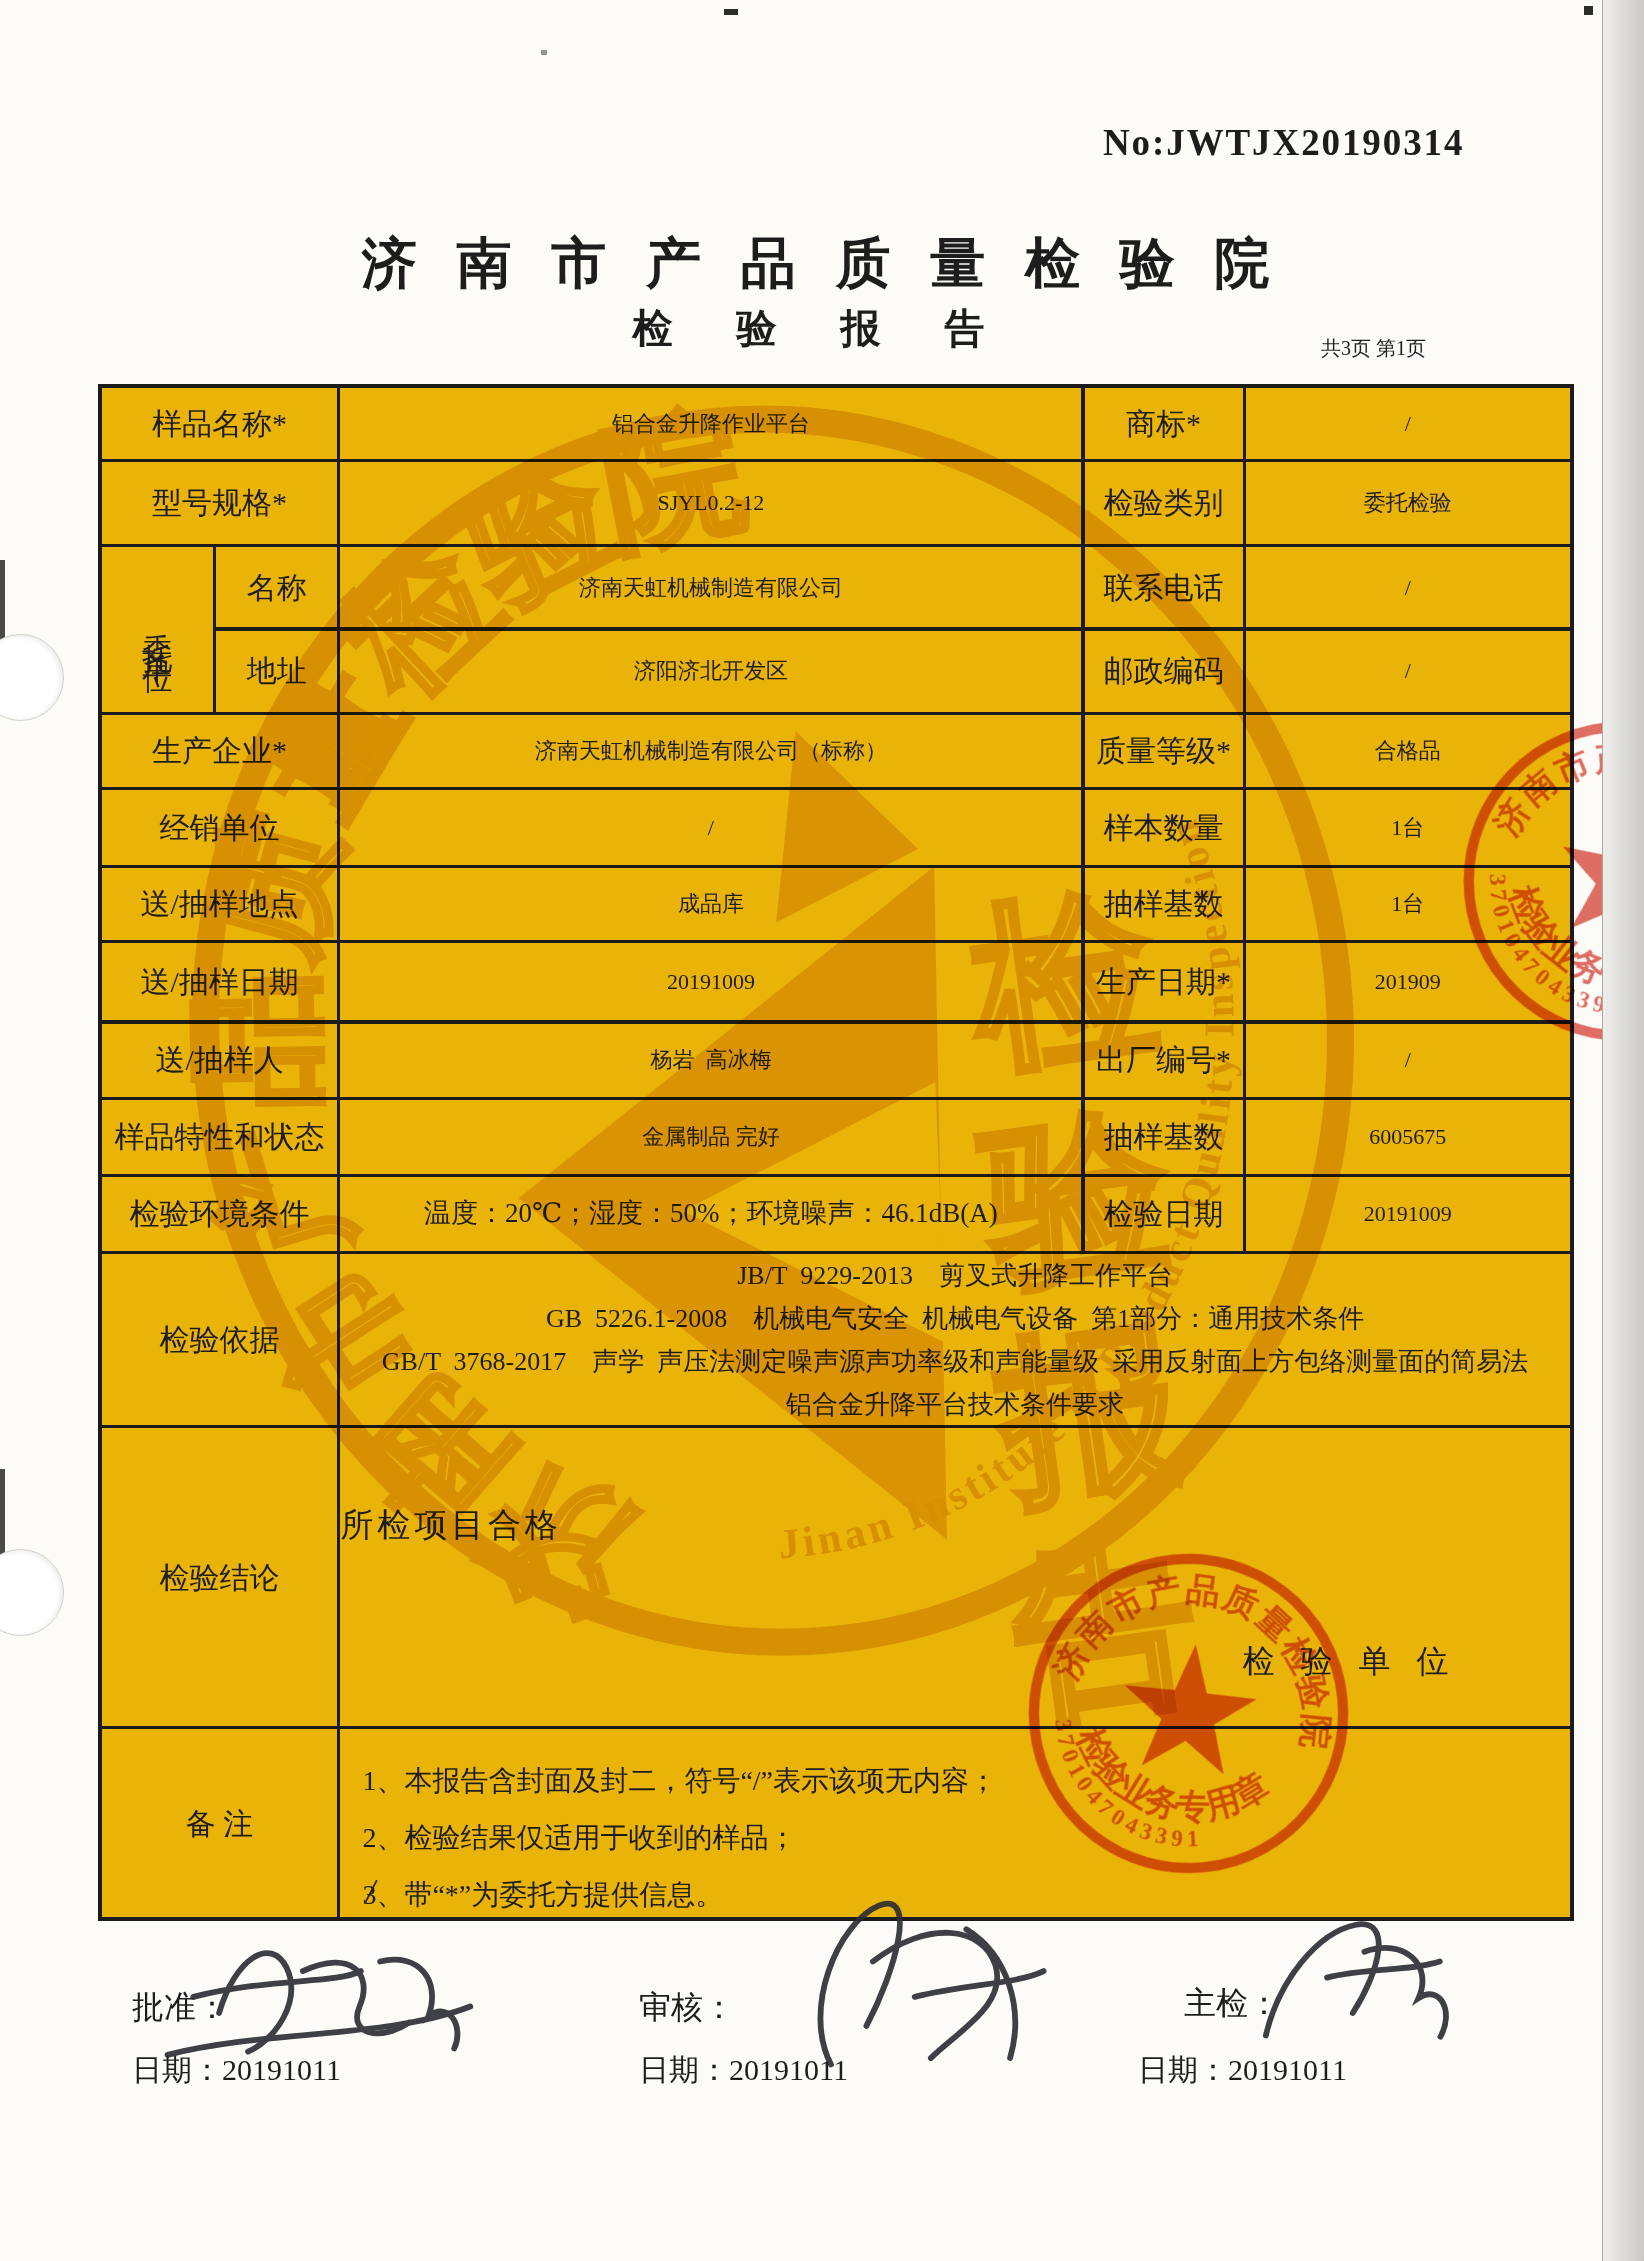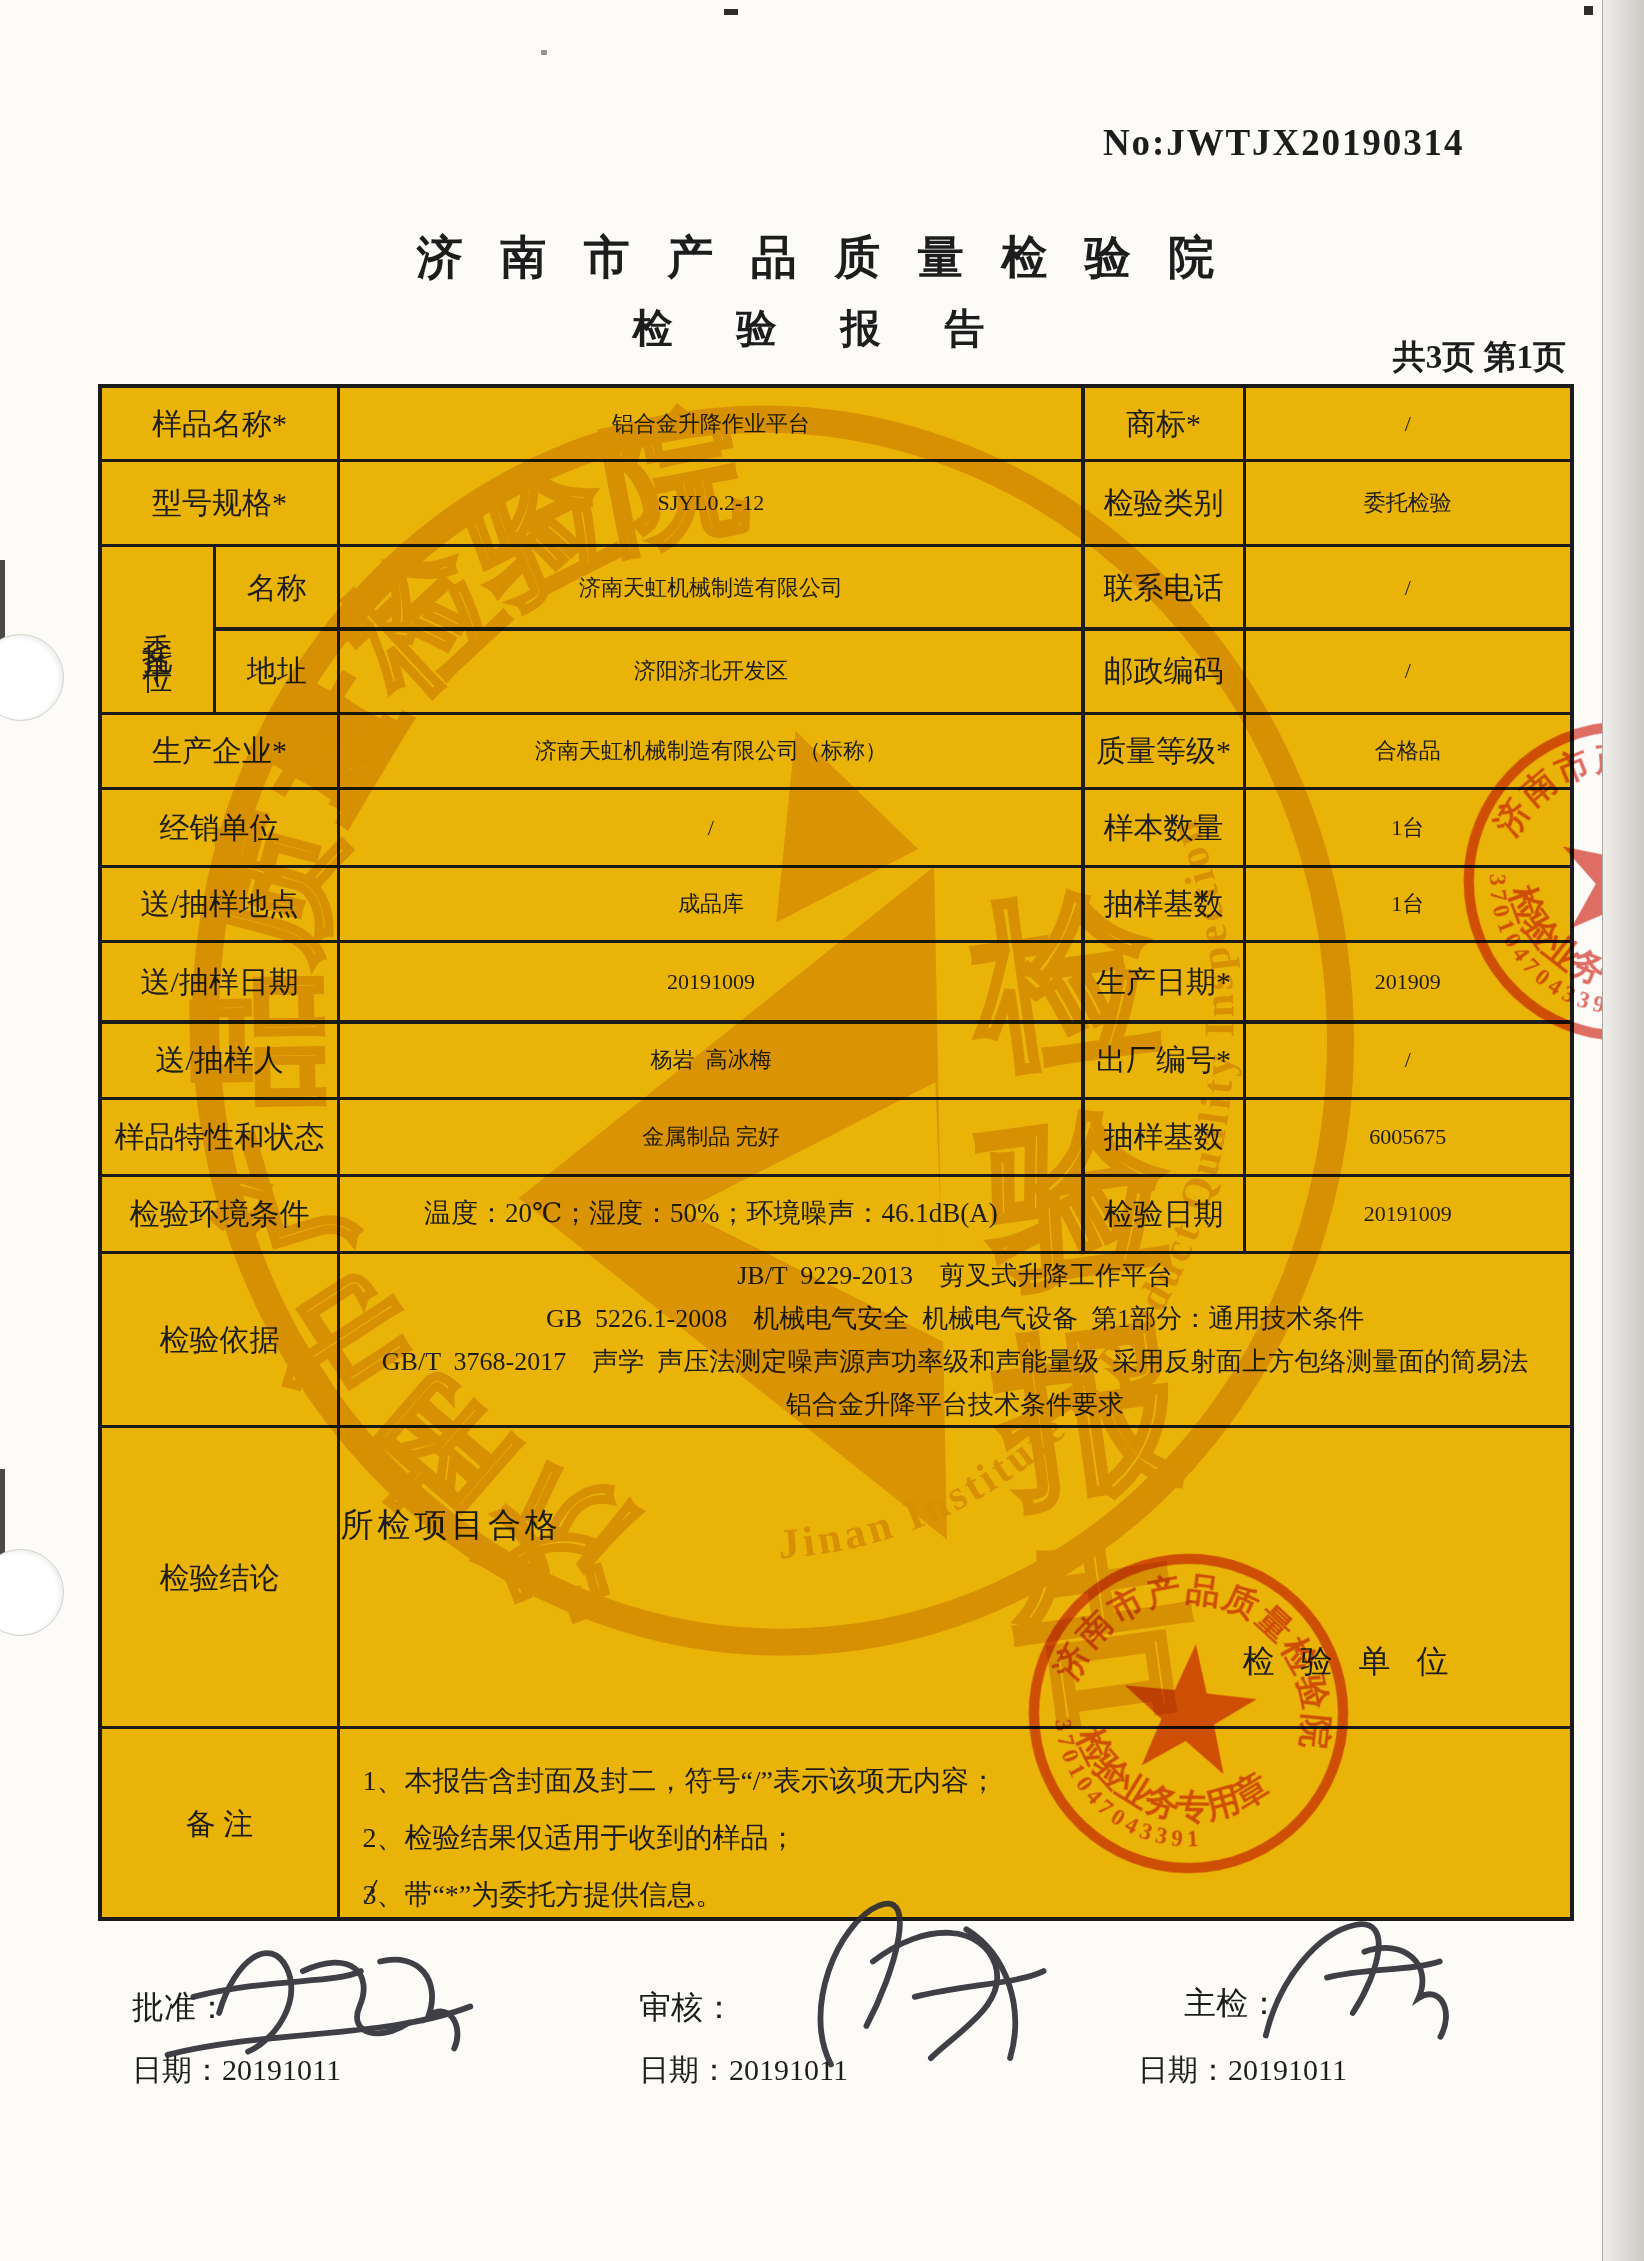--- a/index.html
+++ b/index.html
@@ -4,23 +4,23 @@
 <style>
   html,body{margin:0;padding:0;background:#e9e8e4;}
   .sheet{
     position:relative;width:1644px;height:2261px;overflow:hidden;
     background:#fcfbf8;color:#1d1d1d;
     font-family:"Liberation Serif","DejaVu Serif",serif;
   }
   .abs{position:absolute;}
   
   .report-no{left:1103px;top:121px;font-size:37px;font-weight:bold;letter-spacing:1.9px;}
-  .title1{left:0;top:227px;width:1644px;text-align:center;font-size:46px;font-weight:bold;letter-spacing:13px;}
+  .title1{left:0;top:227px;width:1644px;text-align:center;font-size:55px;font-weight:bold;letter-spacing:13px;}
   .title2{left:0;top:301px;width:1644px;text-align:center;font-size:40px;font-weight:bold;letter-spacing:27px;}
-  .page-info{left:1321px;top:335px;width:245px;text-align:right;font-size:33px;font-weight:bold;}
+  .page-info{left:1321px;top:335px;width:245px;text-align:left;font-size:20px;}
   
   .tbl{
     position:absolute;left:98px;top:384px;
     display:grid;
     grid-template-columns:111px 121px 741px 158px 324px;
     grid-template-rows:71px 82px 80px 81px 72px 75px 72px 77px 73px 74px 74px 171px 298px 188px;
     gap:3.2px;background:#1b1b1b;border:4.5px solid #1b1b1b;
   }
   .cell{background:#eab308;display:flex;align-items:center;justify-content:center;
         font-size:30px;line-height:1.25;text-align:center;}

